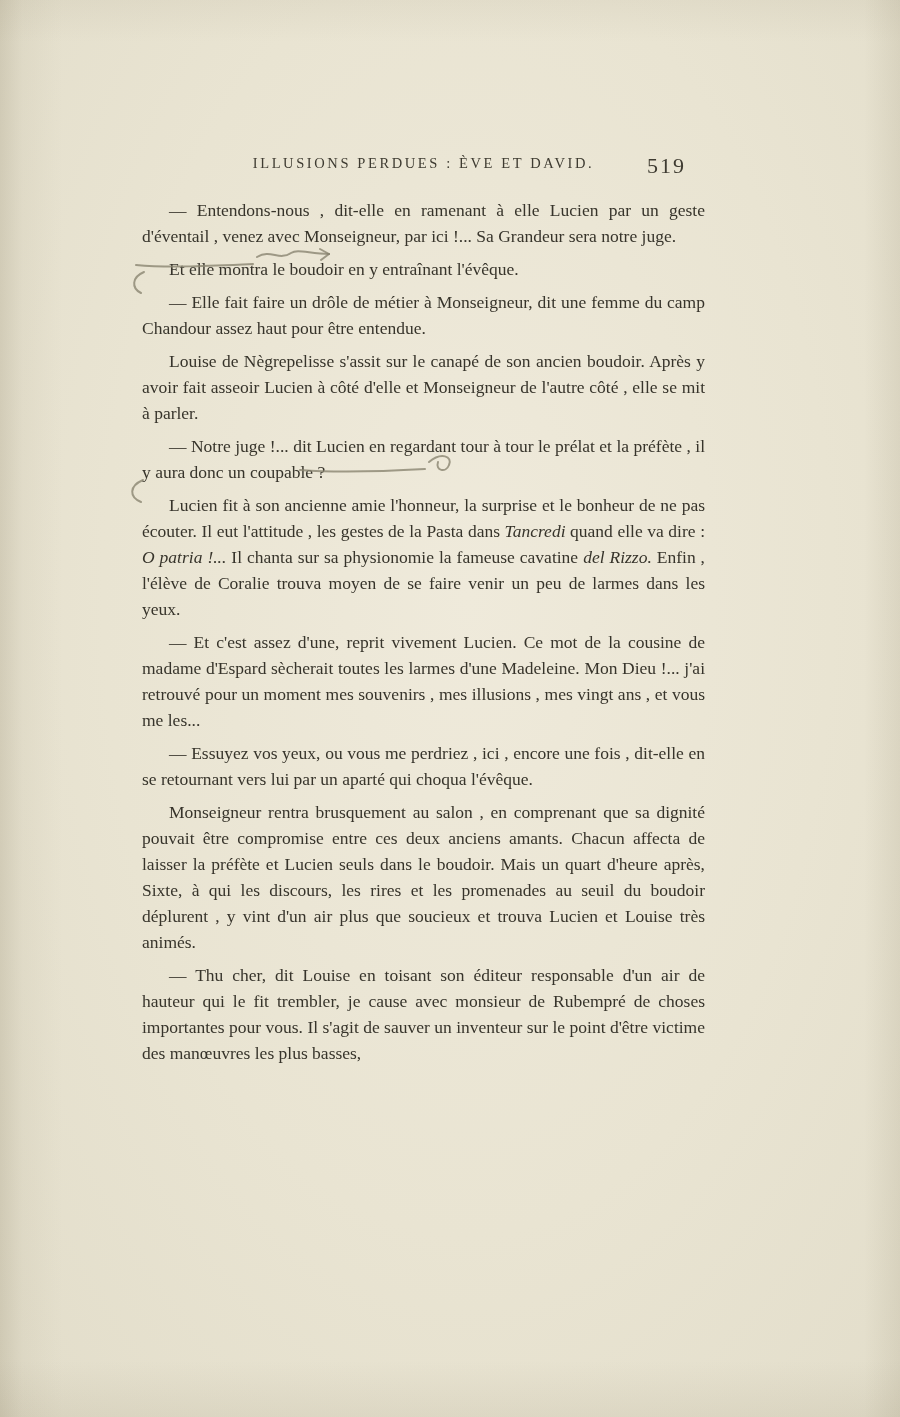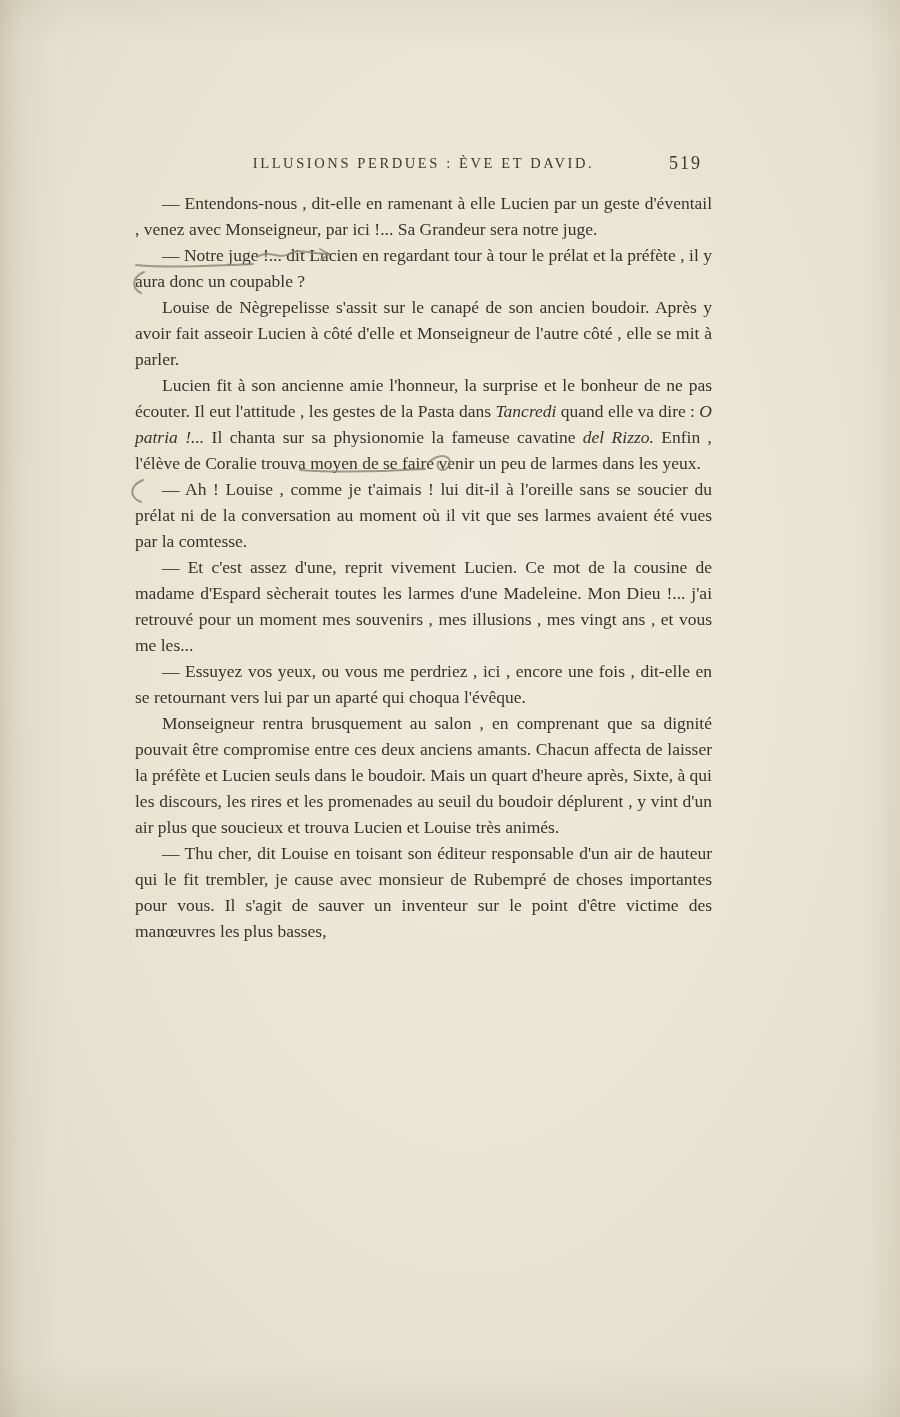--- a/index.html
+++ b/index.html
@@ -33,41 +33,41 @@
     left: 50%;
     transform: translateX(-50%);
     top: 0;
     font-size: 14.5px;
     letter-spacing: 2.6px;
     white-space: nowrap;
     color: #3e3b31;
   }
   .page-number {
     position: absolute;
-    right: 10px;
+    right: 26px;
     top: -2px;
-    font-size: 18px;
+    font-size: 22px;
     letter-spacing: 2px;
     color: #3e3b31;
   }
 
   .body-text {
     position: absolute;
     left: 135px;
     top: 190px;
     width: 577px;
     font-size: 17.5px;
     line-height: 26px;
     text-align: justify;
     hyphens: auto;
     -webkit-hyphens: auto;
     color: #37342b;
   }
   .body-text p {
-    margin: 0;
+    margin: 7px;
     padding: 0;
     text-indent: 27px;
   }
   .body-text i { }
 
   .pencil {
     position: absolute;
     pointer-events: none;
   }
   .pencil path {
@@ -83,24 +83,25 @@
 
 <div class="page">
 
   <div class="running-head">
     <span class="running-title">ILLUSIONS PERDUES : ÈVE ET DAVID.</span>
     <span class="page-number">519</span>
   </div>
 
   <div class="body-text">
     <p>— Entendons-nous , dit-elle en ramenant à elle Lucien par un geste d'éventail , venez avec Monseigneur, par ici !... Sa Grandeur sera notre juge.</p>
+    <p>Et elle montra le boudoir en y entraînant l'évêque.</p>
+    <p>— Elle fait faire un drôle de métier à Monseigneur, dit une femme du camp Chandour assez haut pour être entendue.</p>
+    <p>Louise de Nègrepelisse s'assit sur le canapé de son ancien boudoir. Après y avoir fait asseoir Lucien à côté d'elle et Monseigneur de l'autre côté , elle se mit à parler.</p>
     <p>— Notre juge !... dit Lucien en regardant tour à tour le prélat et la préfète , il y aura donc un coupable ?</p>
-    <p>Louise de Nègrepelisse s'assit sur le canapé de son ancien boudoir. Après y avoir fait asseoir Lucien à côté d'elle et Monseigneur de l'autre côté , elle se mit à parler.</p>
     <p><span>Lucien fit à son ancienne amie l'honneur, la surprise et le bonheur de ne pas écouter. Il eut l'attitude , les gestes de la Pasta dans </span><i>Tancredi</i><span> quand elle va dire : </span><i>O patria !...</i><span> Il chanta sur sa physionomie la fameuse cavatine </span><i>del Rizzo.</i><span> Enfin , l'élève de Coralie trouva moyen de se faire venir un peu de larmes dans les yeux.</span></p>
-    <p>— Ah ! Louise , comme je t'aimais ! lui dit-il à l'oreille sans se soucier du prélat ni de la conversation au moment où il vit que ses larmes avaient été vues par la comtesse.</p>
     <p>— Et c'est assez d'une, reprit vivement Lucien. Ce mot de la cousine de madame d'Espard sècherait toutes les larmes d'une Madeleine. Mon Dieu !... j'ai retrouvé pour un moment mes souvenirs , mes illusions , mes vingt ans , et vous me les...</p>
     <p>— Essuyez vos yeux, ou vous me perdriez , ici , encore une fois , dit-elle en se retournant vers lui par un aparté qui choqua l'évêque.</p>
     <p>Monseigneur rentra brusquement au salon , en comprenant que sa dignité pouvait être compromise entre ces deux anciens amants. Chacun affecta de laisser la préfète et Lucien seuls dans le boudoir. Mais un quart d'heure après, Sixte, à qui les discours, les rires et les promenades au seuil du boudoir déplurent , y vint d'un air plus que soucieux et trouva Lucien et Louise très animés.</p>
     <p>— Thu cher, dit Louise en toisant son éditeur responsable d'un air de hauteur qui le fit trembler, je cause avec monsieur de Rubempré de choses importantes pour vous. Il s'agit de sauver un inventeur sur le point d'être victime des manœuvres les plus basses,</p>
   </div>
 
   <svg class="pencil" style="left:133px; top:244px;" width="210" height="28">
     <path d="M3,21 C 35,24 78,22 120,20"></path>
     <path d="M124,13 C 138,5 146,17 158,9 C 164,5 174,9 196,10"></path>
     <path d="M196,10 l-9,-5"></path>

